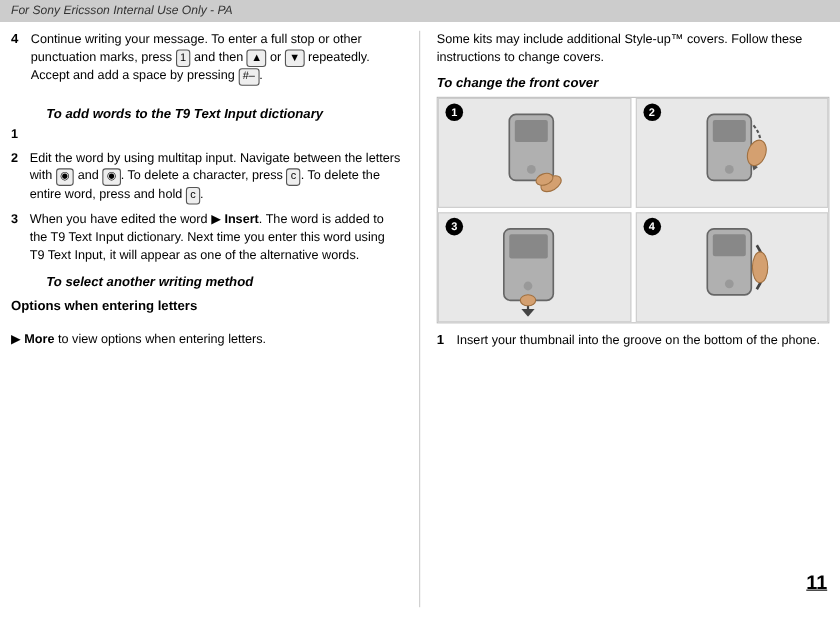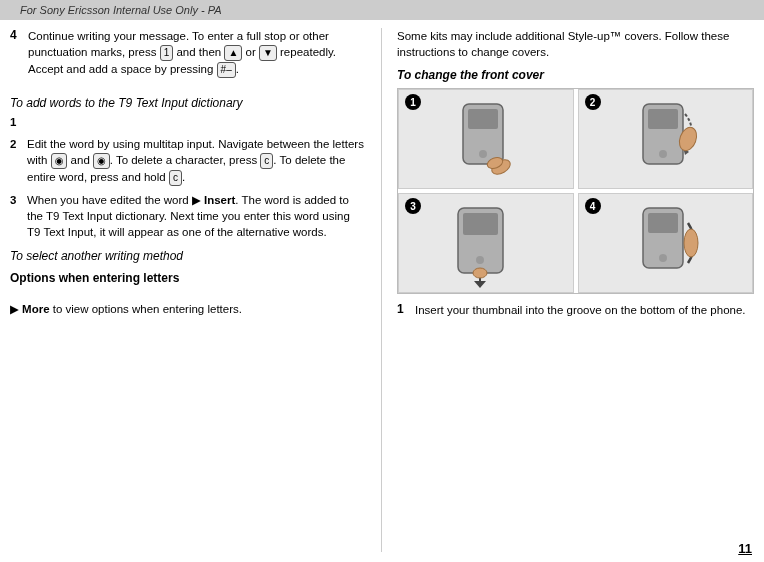--- a/index.html
+++ b/index.html
@@ -6,21 +6,21 @@
     body {
       width: 764px;
       height: 562px;
       font-family: Arial, Helvetica, sans-serif;
       font-size: 12px;
       background: #fff;
       overflow: hidden;
     }
     .header {
       background: #ccc;
-      padding: 4px 20px;
+      padding: 4px 10px;
       font-size: 11px;
       color: #333;
       font-style: italic;
     }
     .content {
       display: flex;
       padding: 8px 10px;
       gap: 0;
     }
     .left-col {
@@ -31,24 +31,25 @@
     .right-col {
       width: 50%;
       padding-left: 15px;
     }
     .step-intro {
       font-size: 11.5px;
       line-height: 1.4;
       margin-bottom: 10px;
     }
     .section-heading {
-      font-weight: normal;
+      font-weight: bold;
       font-style: italic;
       font-size: 12px;
       margin-bottom: 4px;
+      margin-left: 32px;
     }
     .numbered-list {
       list-style: none;
       padding: 0;
     }
     .numbered-list li {
       display: flex;
       gap: 5px;
       font-size: 11.5px;
       line-height: 1.4;
@@ -133,24 +134,24 @@
       display: flex;
       align-items: center;
       justify-content: center;
     }
     .step-1-bottom {
       font-size: 11.5px;
       line-height: 1.4;
     }
     .page-num {
       position: absolute;
-      bottom: 4px;
+      bottom: 20px;
       right: 12px;
       font-weight: bold;
-      font-size: 13px;
+      font-size: 18px;
       text-decoration: underline;
     }
   </style>
 </head>
 <body>
 
 <div class="header">
   <span>For Sony Ericsson Internal Use Only - PA</span>
 </div>
 

